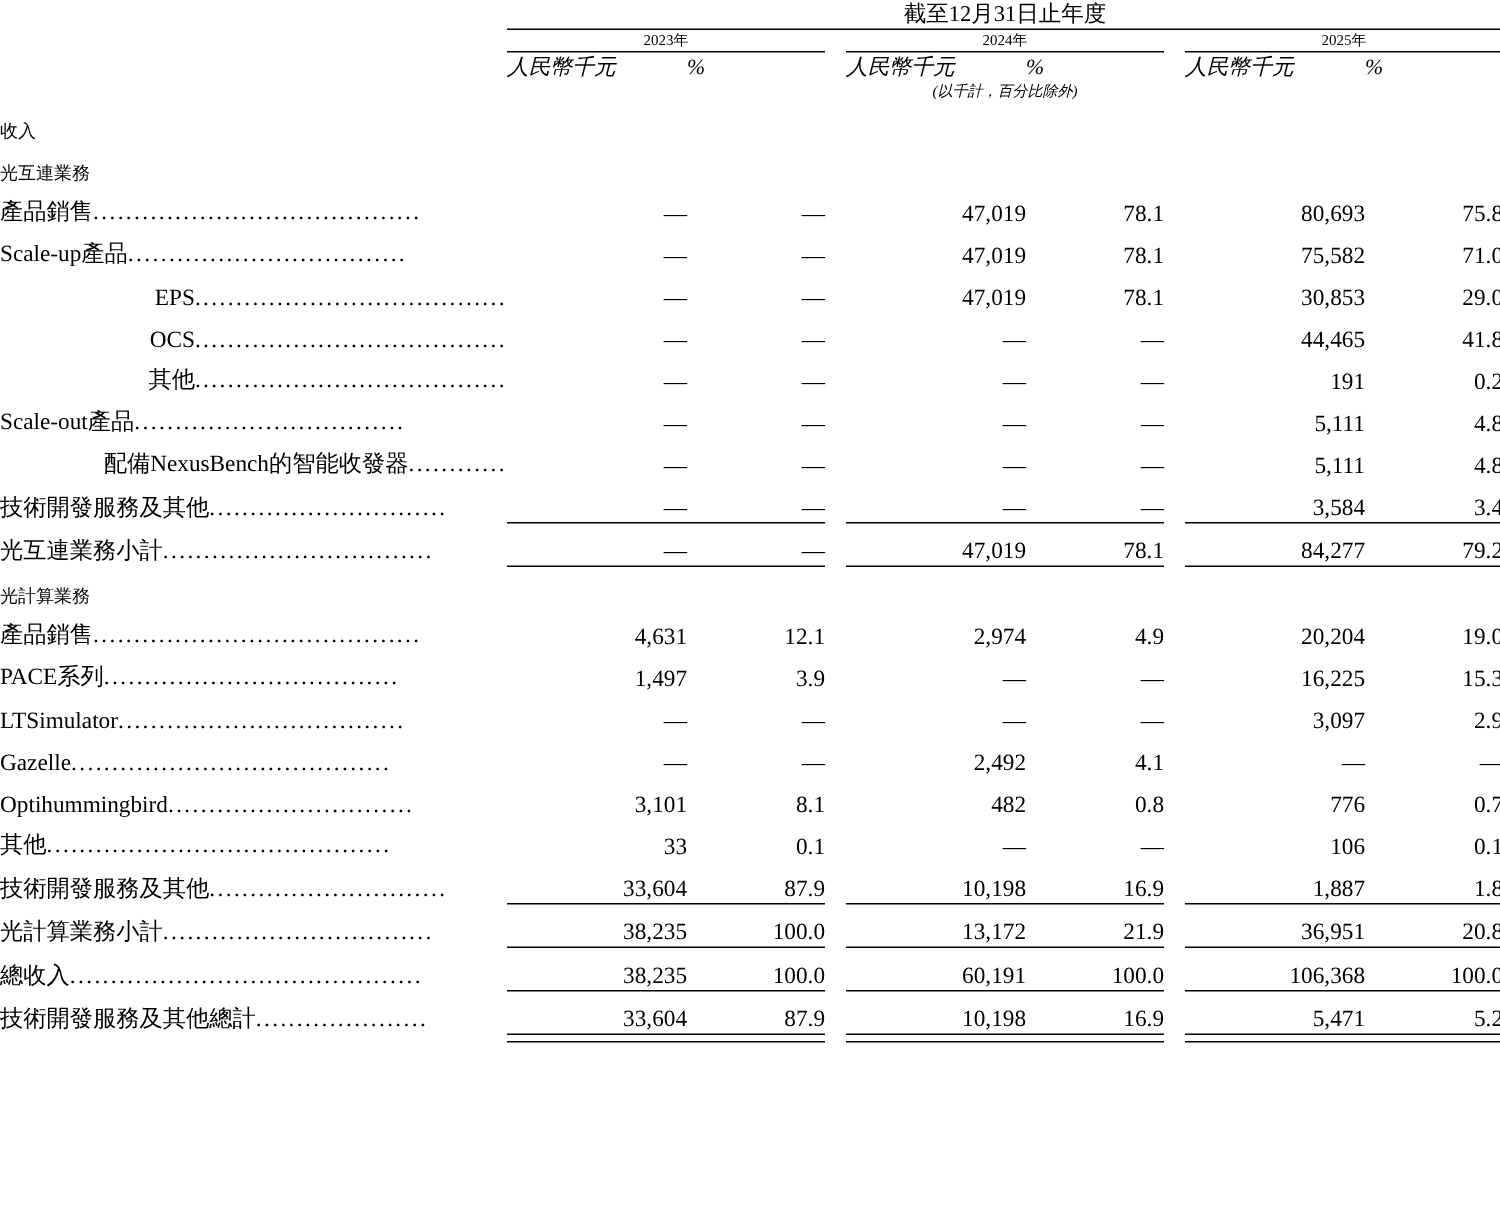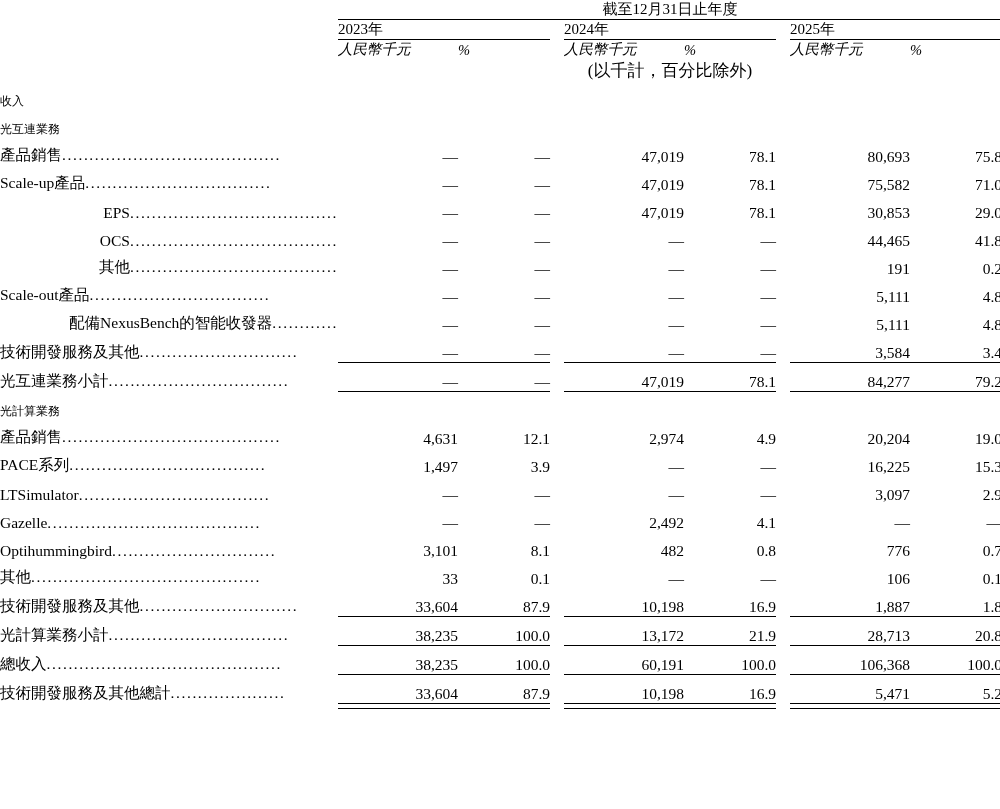--- a/index.html
+++ b/index.html
@@ -40,38 +40,39 @@
 
   .hdr-top {
     text-align: center;
     font-weight: bold;
     font-size: 15px;
     padding-bottom: 3px;
     white-space: nowrap;
   }
   .rule-top { border-bottom: 1.2px solid #000; }
   .hdr-year {
-    text-align: left;
+    text-align: center;
     font-weight: bold;
-    font-size: 15px;
+    font-size: 10px;
     padding-top: 3px;
     padding-bottom: 3px;
     white-space: nowrap;
   }
   .hdr-unit {
     text-align: left;
     font-style: italic;
     font-size: 14.5px;
     padding-top: 4px;
     padding-bottom: 1px;
     white-space: nowrap;
   }
   .hdr-note {
     text-align: center;
-    font-size: 17px;
+    font-style: italic;
+    font-size: 10px;
     padding-bottom: 5px;
     white-space: nowrap;
     margin-top: 12px;
   }
   .row td { height: 28px; }
   .lbl {
     white-space: nowrap;
     position: relative;
     font-size: 15.5px;
   }
@@ -389,21 +390,21 @@
           <td></td>
         </tr>
         <tr class="row">
           <td class="lbl bold"><span class="txt">光計算業務小計</span><span class="dots">.................................</span></td>
           <td class="num bold">38,235</td>
           <td class="num bold">100.0</td>
           <td></td>
           <td class="num bold">13,172</td>
           <td class="num bold">21.9</td>
           <td></td>
-          <td class="num bold">28,713</td>
+          <td class="num bold">36,951</td>
           <td class="num bold">20.8</td>
         </tr>
         <tr class="toprule">
           <td style="border-top: none;"></td>
           <td></td>
           <td></td>
           <td style="border-top: none;"></td>
           <td></td>
           <td></td>
           <td style="border-top: none;"></td>

